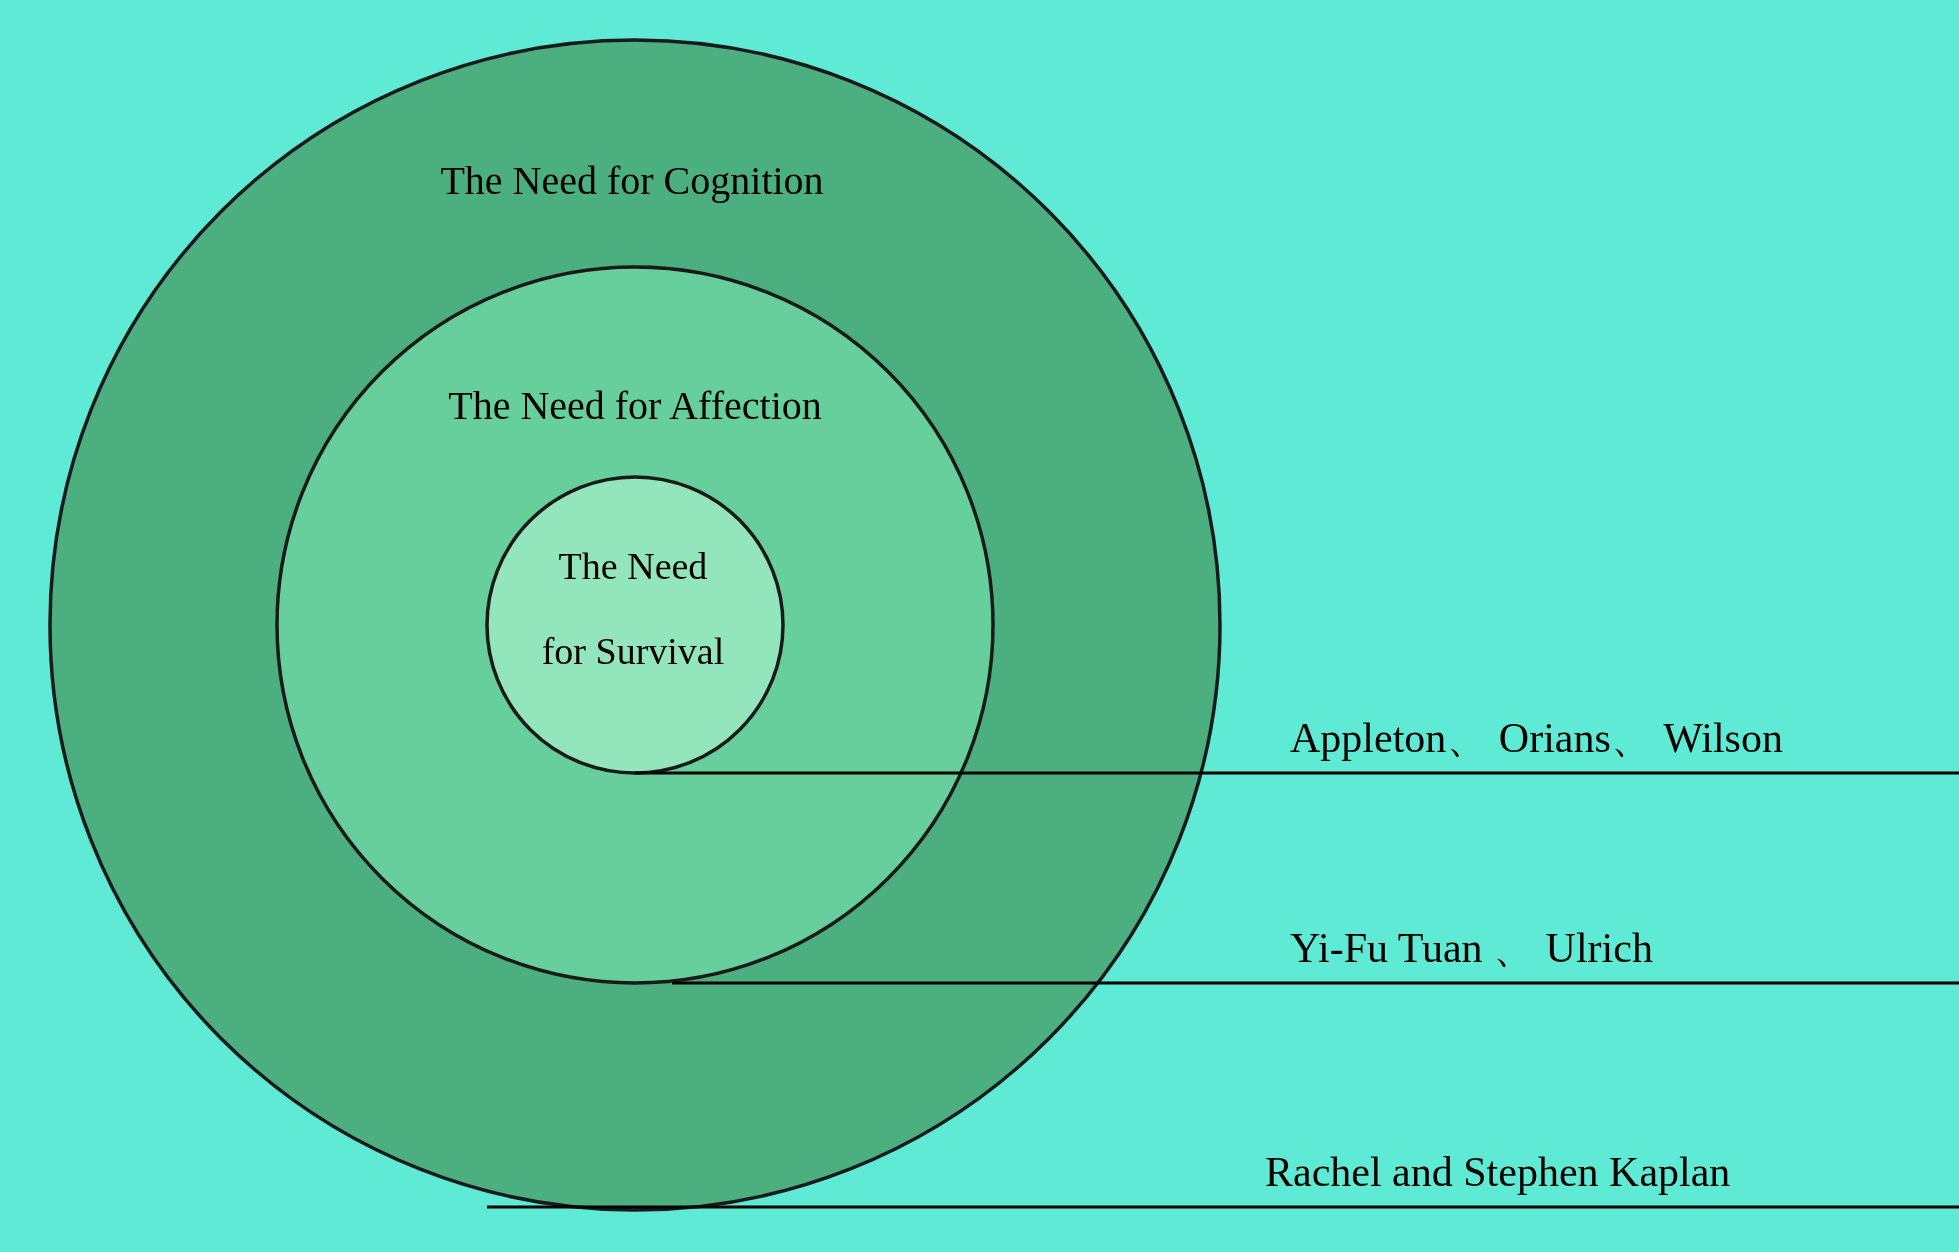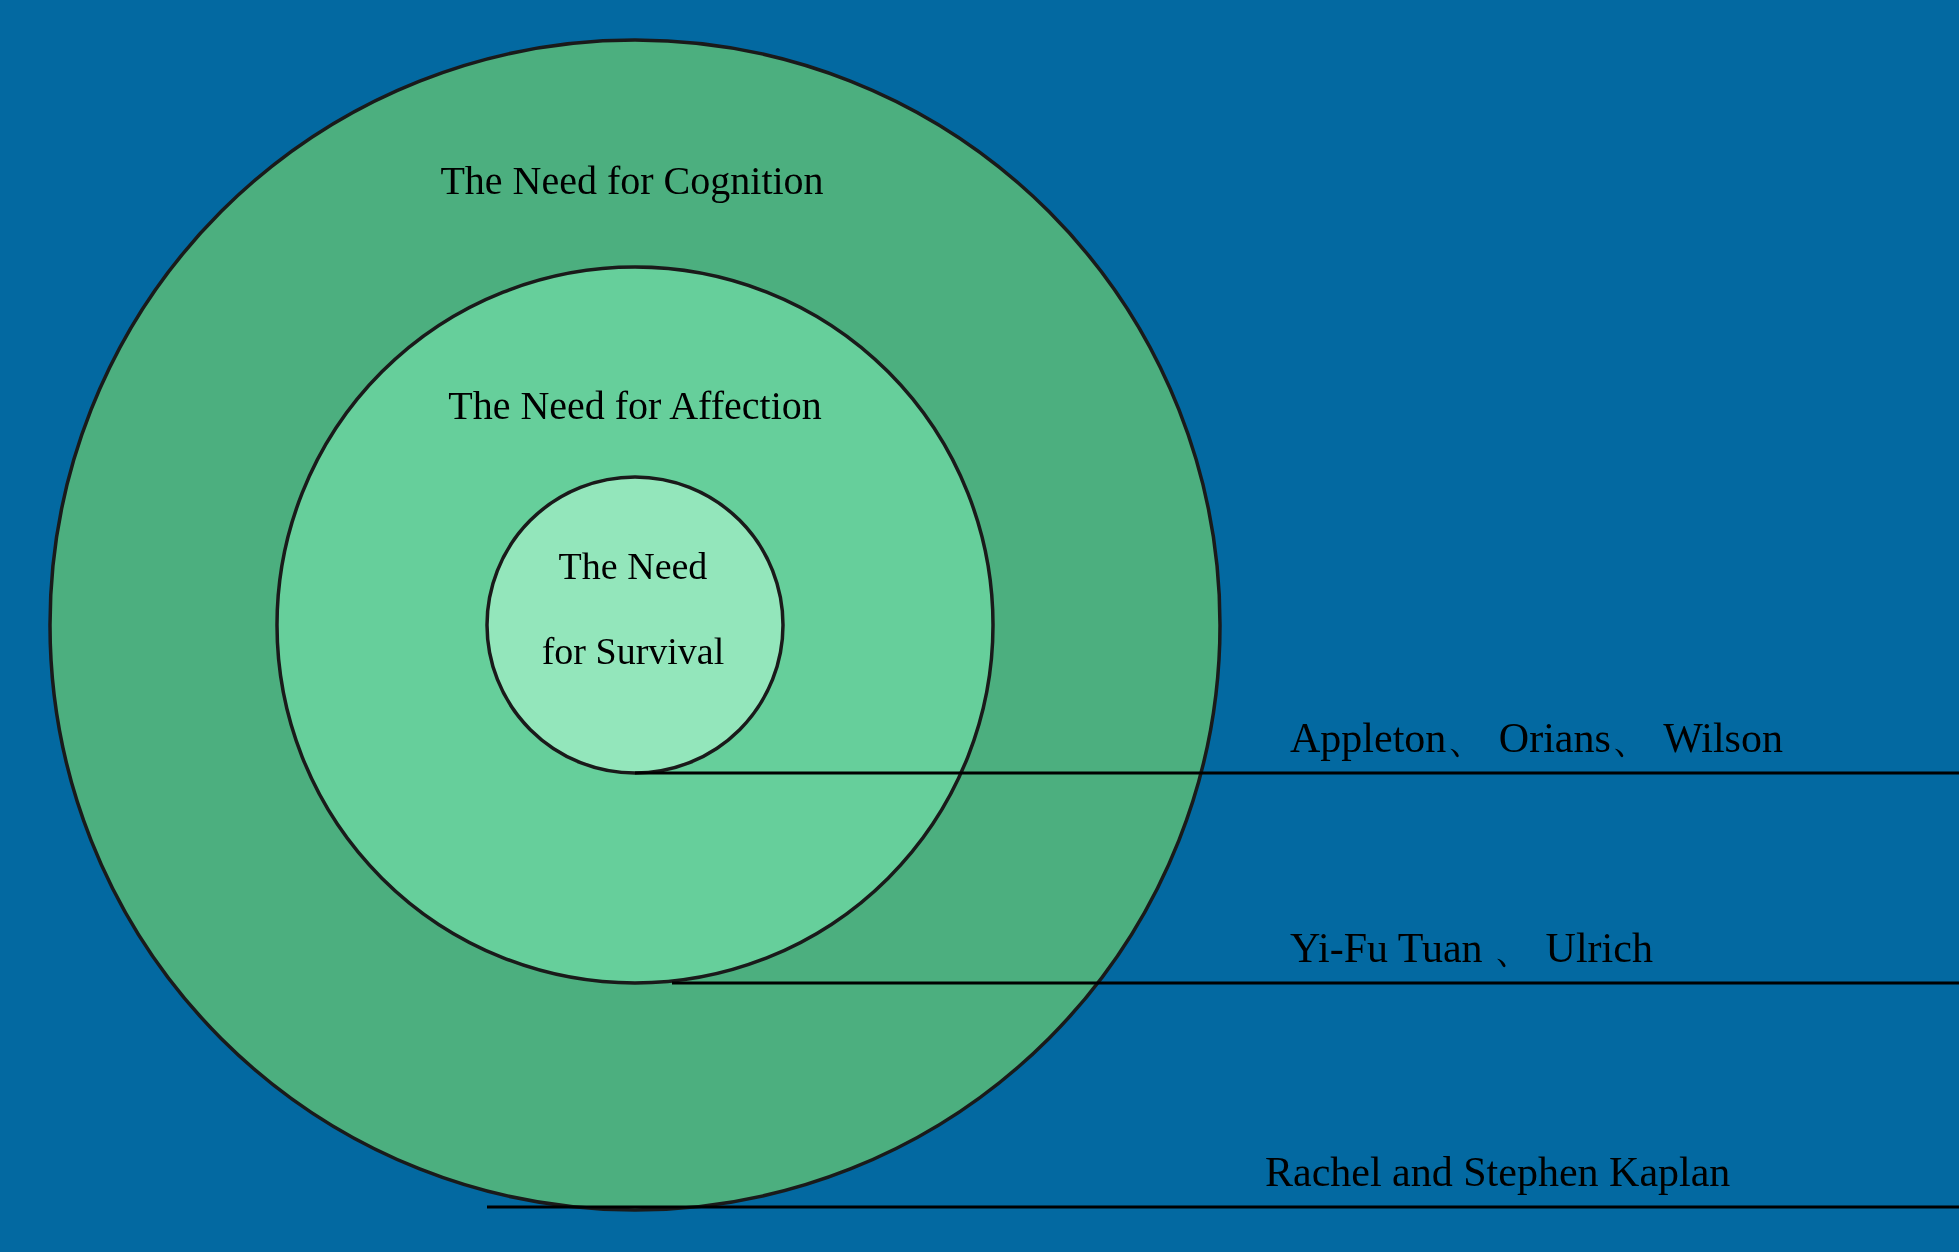--- a/index.html
+++ b/index.html
@@ -4,21 +4,21 @@
 <style>
   html, body {
     margin: 0;
     padding: 0;
     background: #ffffff;
   }
   #stage {
     position: relative;
     width: 1959px;
     height: 1252px;
-    background: #0369a1;
+    background: #5eead4;
     overflow: hidden;
     font-family: "Liberation Serif", "DejaVu Serif", serif;
   }
   svg#diagram {
     position: absolute;
     left: 0;
     top: 0;
     width: 1959px;
     height: 1252px;
     display: block;

